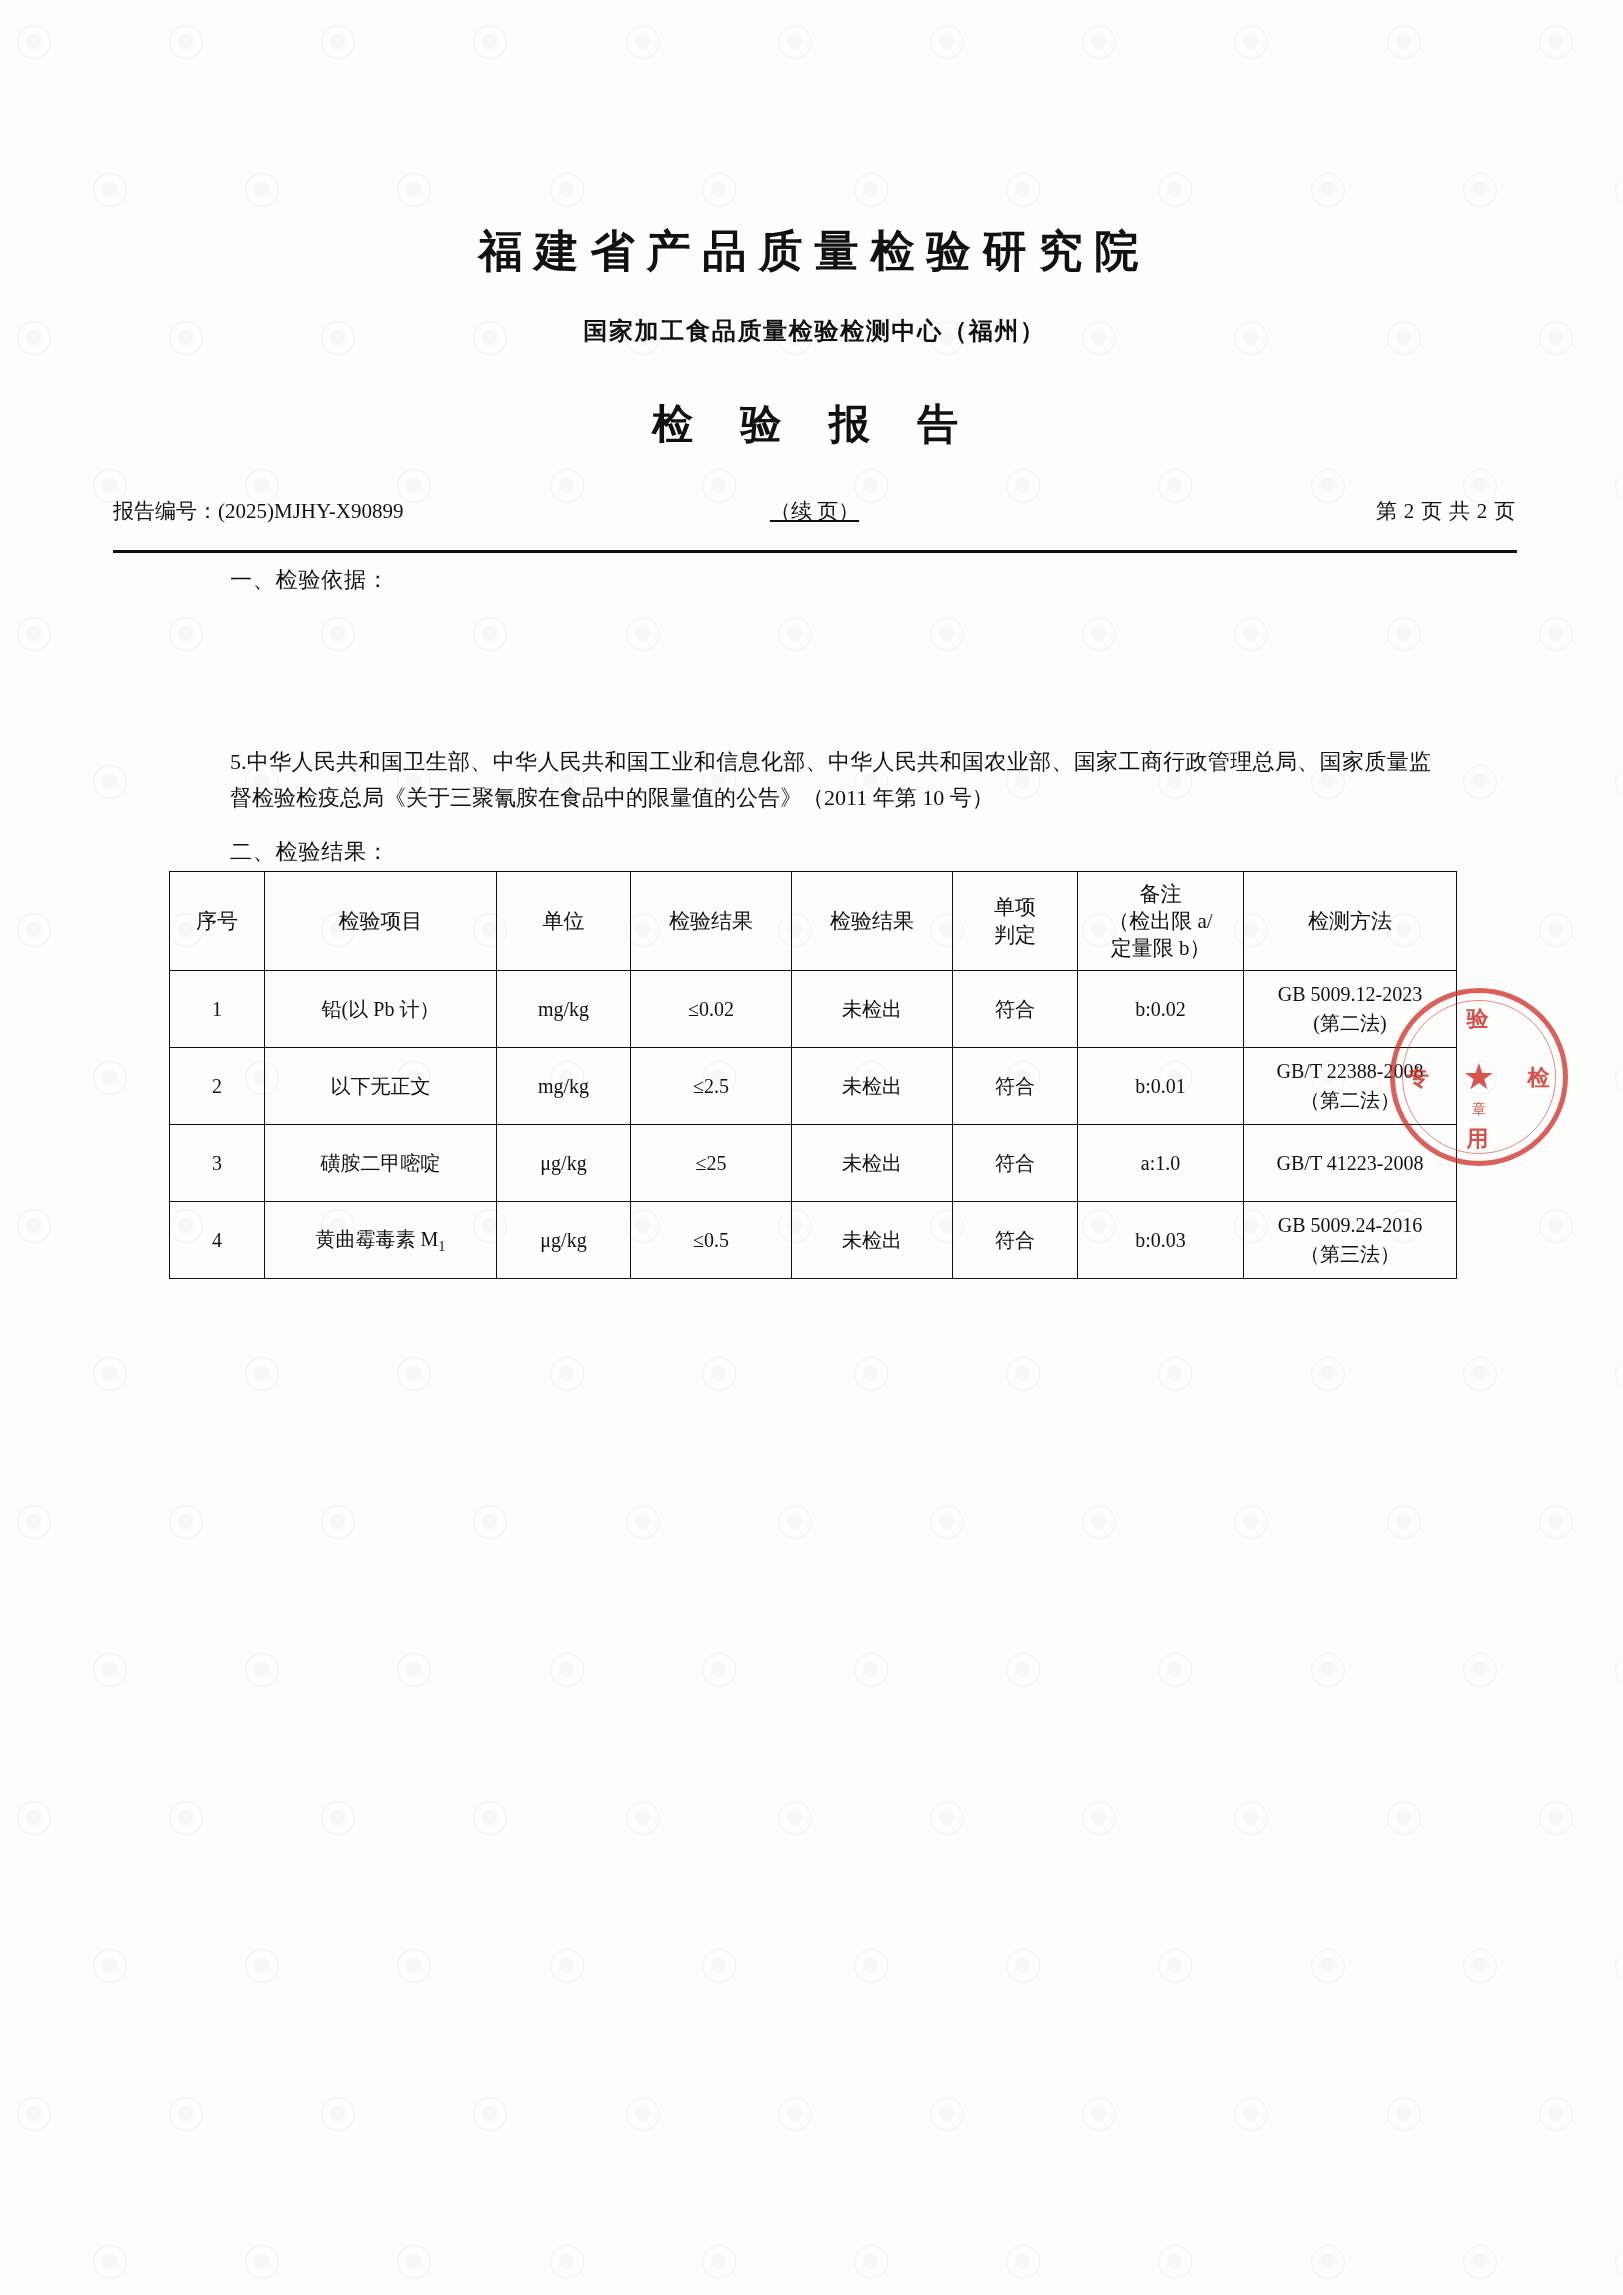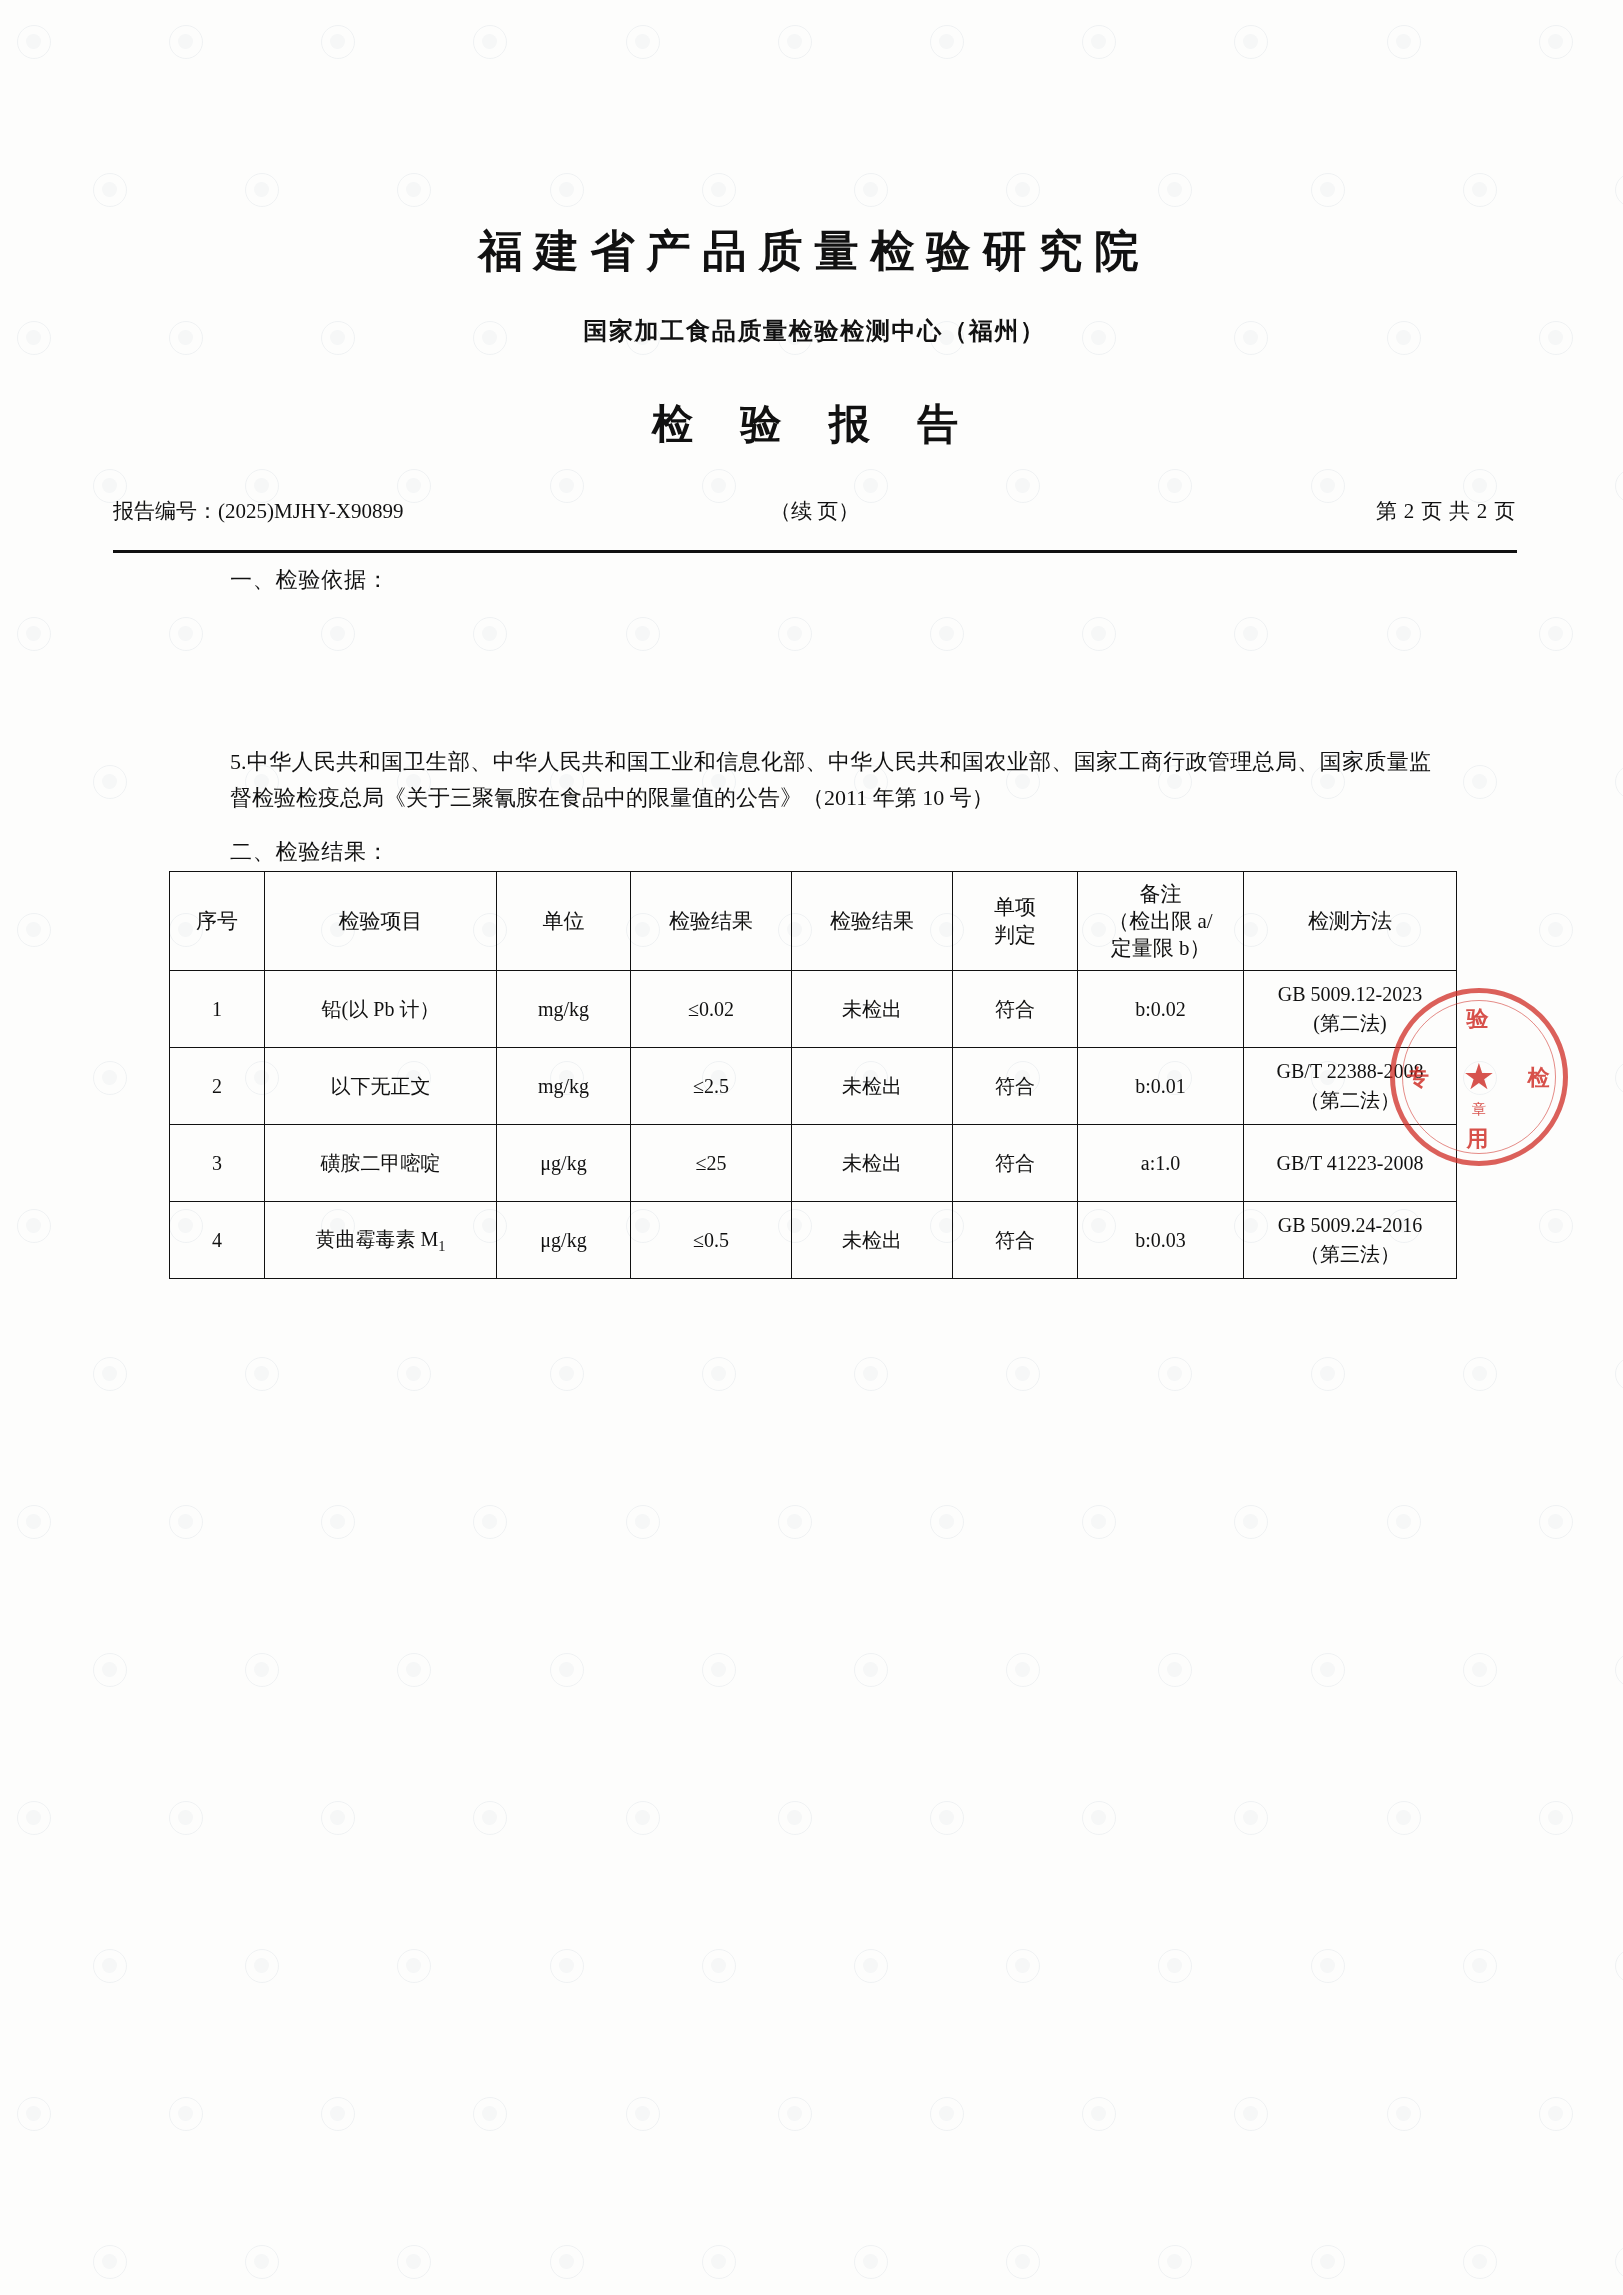--- a/index.html
+++ b/index.html
@@ -99,20 +99,21 @@
   .meta-left {
     position: absolute;
     left: 0; top: 0;
     white-space: nowrap;
   }
   .meta-center {
     position: absolute;
     left: 0; right: 0;
     top: 0;
     text-align: center;
+    text-decoration: underline;
   }
   .meta-right {
     position: absolute;
     right: 0; top: 0;
     white-space: nowrap;
     letter-spacing: 0.8px;
   }
 
   .hr-thick {
     position: absolute;

